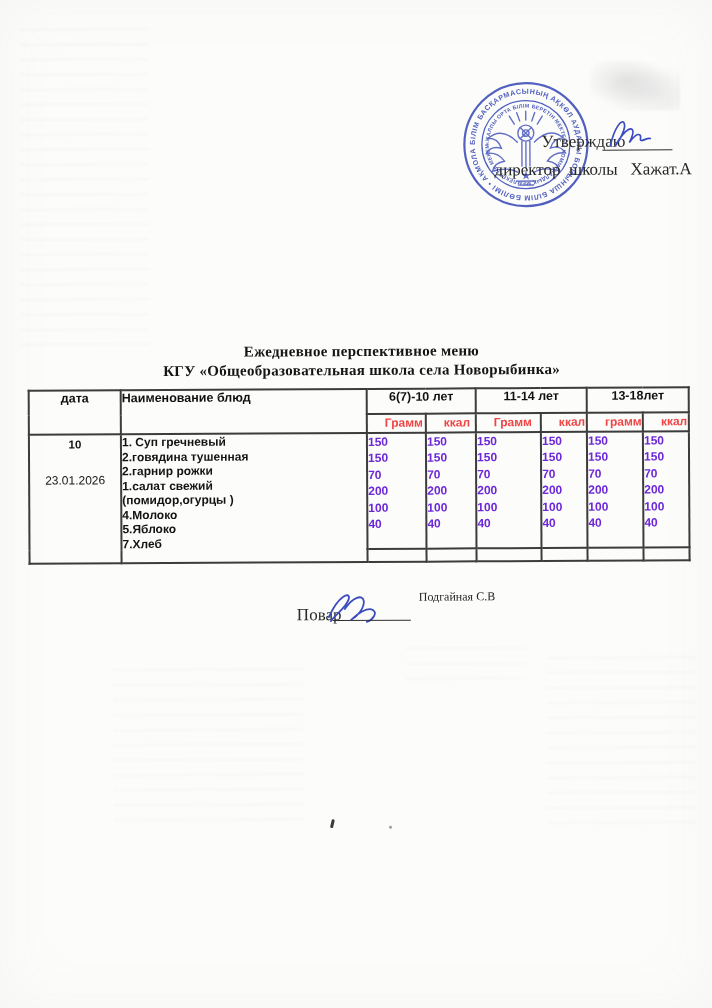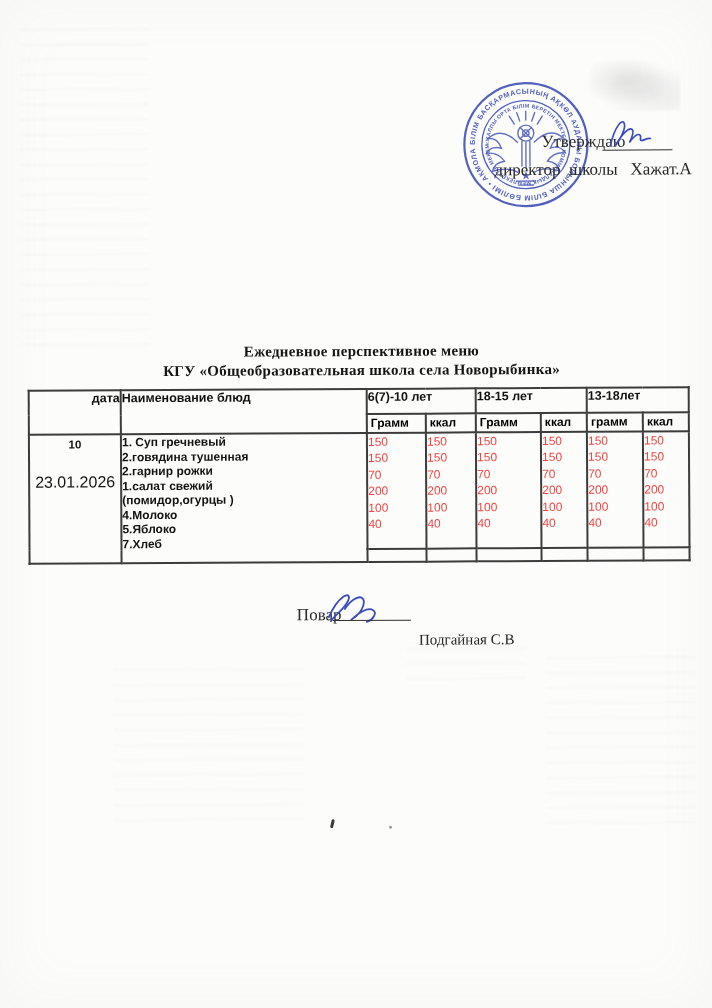--- a/index.html
+++ b/index.html
@@ -38,36 +38,36 @@
     line-height:18.5px;color:#141414;letter-spacing:.3px;}
 
   
   .menu-table-wrap{position:absolute;left:28px;top:388px;}
   table.menu{border-collapse:collapse;table-layout:fixed;width:660px;}
   table.menu th,table.menu td{
     border:2px solid #3c3c3c;vertical-align:top;padding:0;margin:0;
     font-family:"Liberation Sans",sans-serif;
   }
   tr.hdr1 th{height:23px;font-size:12.5px;font-weight:bold;color:#101010;}
-  tr.hdr2 th{height:16px;font-size:12px;font-weight:bold;text-align:left;padding:1px 0 0 3px;color:#000000;}
-  th.h-date{text-align:right;padding:3px 0 0 8px;}
+  tr.hdr2 th{height:16px;font-size:12px;font-weight:bold;text-align:left;padding:1px 0 0 17px;color:#ef4444;}
+  th.h-date{text-align:center;padding:3px 0 0 8px;}
   th.h-dish{text-align:left;padding:3px 0 0 13px;}
-  th.h-age{text-align:left;padding-top:3px;border-radius:8px;}
+  th.h-age{text-align:center;padding-top:3px;border-radius:8px;}
   td.c-date{text-align:center;font-size:11.5px;font-weight:bold;color:#151515;}
   td.c-date .day{margin-top:3px;}
-  td.c-date .dnum{margin-top:23px;font-weight:400;font-size:16px;}
+  td.c-date .dnum{margin-top:23px;font-weight:400;font-size:12px;}
   td.c-dish{font-size:12px;font-weight:bold;line-height:14.5px;padding:3px 0 0 4px;color:#131313;}
-  td.c-val{font-size:12px;font-weight:400;line-height:16.4px;padding:3px 0 0 10px;color:#ef4444;}
+  td.c-val{font-size:12px;font-weight:700;line-height:16.4px;padding:3px 0 0 10px;color:#6d28d9;}
   tr.thin td{height:11px;}
 
   
   .cook-label{position:absolute;left:296px;top:605px;font-size:17px;color:#2a2a2a;}
   .cook-underline{position:absolute;left:332px;top:620px;width:78px;border-bottom:1.6px solid #2e2e2e;}
   .cook-sig{position:absolute;left:322px;top:589px;width:62px;height:38px;}
-  .cook-name{position:absolute;left:418px;top:632px;font-size:15px;color:#262626;}
+  .cook-name{position:absolute;left:418px;top:590px;font-size:12px;color:#262626;}
 
   
   .mark1{position:absolute;left:329px;top:819px;width:3px;height:9px;background:#3a3a3a;border-radius:2px;transform:rotate(14deg);}
   .mark2{position:absolute;left:387px;top:826px;width:3px;height:3px;background:#9a9a9a;border-radius:50%;}
 </style>
 </head>
 <body>
 
 <div class="sheet">
   <div class="tilt">
@@ -127,21 +127,21 @@
           <col style="width:65px">
             <col style="width:46px">
           <col style="width:56px">
             <col style="width:46px">
         </colgroup>
         <tbody>
             <tr class="hdr1">
           <th class="h-date" rowspan="2">дата</th>
           <th class="h-dish" rowspan="2">Наименование блюд</th>
           <th class="h-age" colspan="2">6(7)-10 лет</th>
-          <th class="h-age" colspan="2">18-15 лет</th>
+          <th class="h-age" colspan="2">11-14 лет</th>
           <th class="h-age" colspan="2">13-18лет</th>
         </tr>
         <tr class="hdr2">
           <th>Грамм</th>
           <th>ккал</th>
           <th>Грамм</th>
           <th>ккал</th>
           <th>грамм</th>
           <th>ккал</th>
         </tr>

